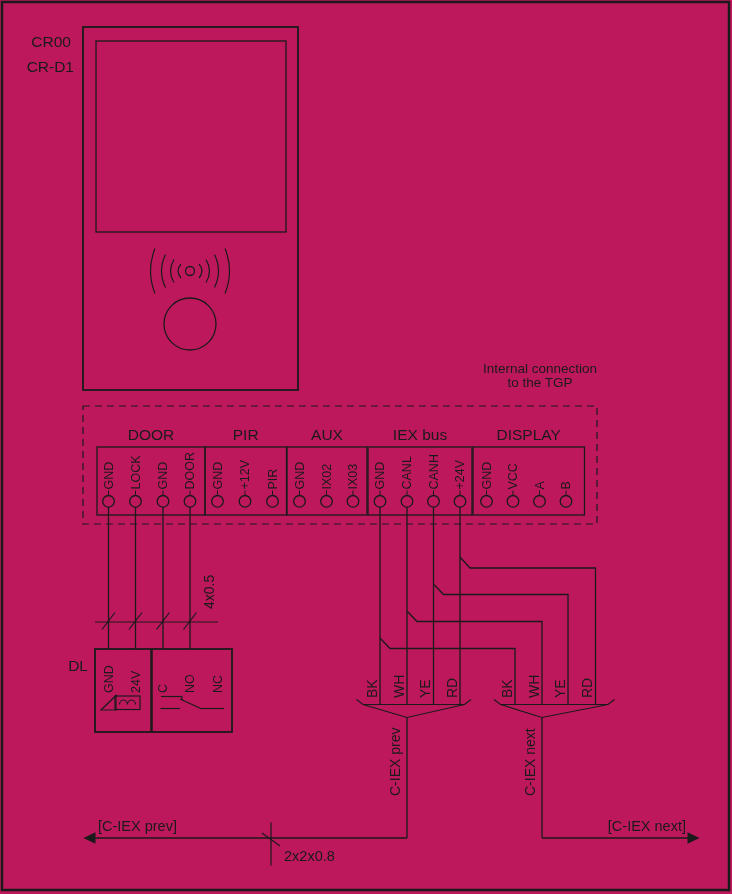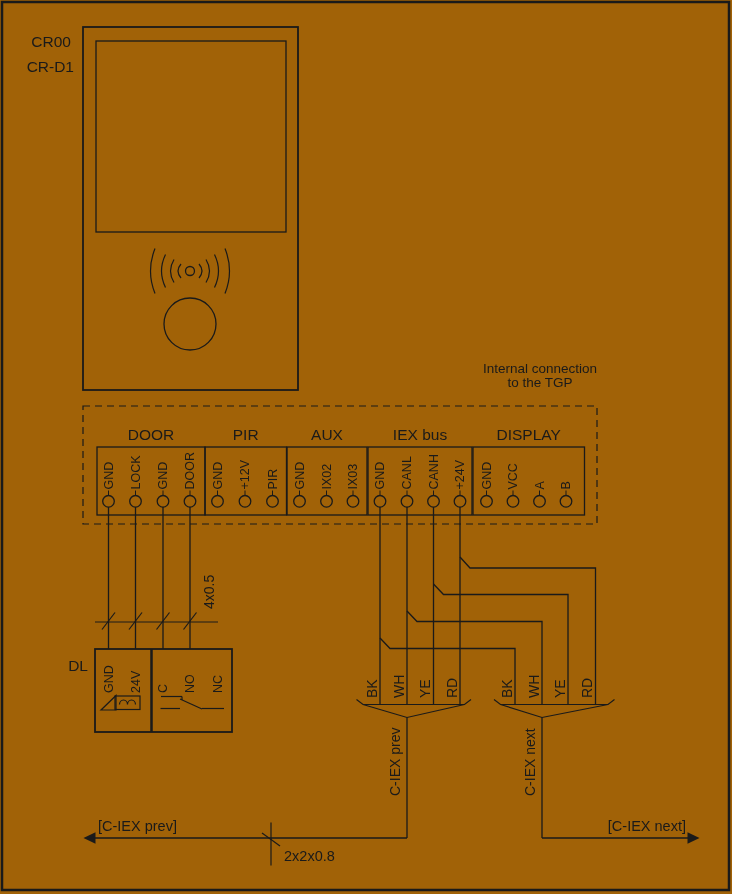--- a/index.html
+++ b/index.html
@@ -1,16 +1,16 @@
 <!DOCTYPE html>
 <html><head>
 <meta charset="utf-8">
 <style>
   html,body{margin:0;padding:0;background:#ffffff;}
-  .stage{position:relative;width:732px;height:894px;background:#a16207;overflow:hidden;}
+  .stage{position:relative;width:732px;height:894px;background:#be185d;overflow:hidden;}
   svg{display:block;}
   .ln{stroke:#1a1a1a;stroke-width:1.3;fill:none;}
   .thin{stroke-width:1;}
   .med{stroke-width:1.2;}
   .thick{stroke-width:1.8;}
   .xthick{stroke-width:2.5;}
   .dash{stroke-dasharray:7 5;}
   .fillb{fill:#1a1a1a;stroke:none;}
   .txt{font-family:"Liberation Sans","DejaVu Sans",sans-serif;fill:#1a1a1a;}
   .t16{font-size:15.5px;}

